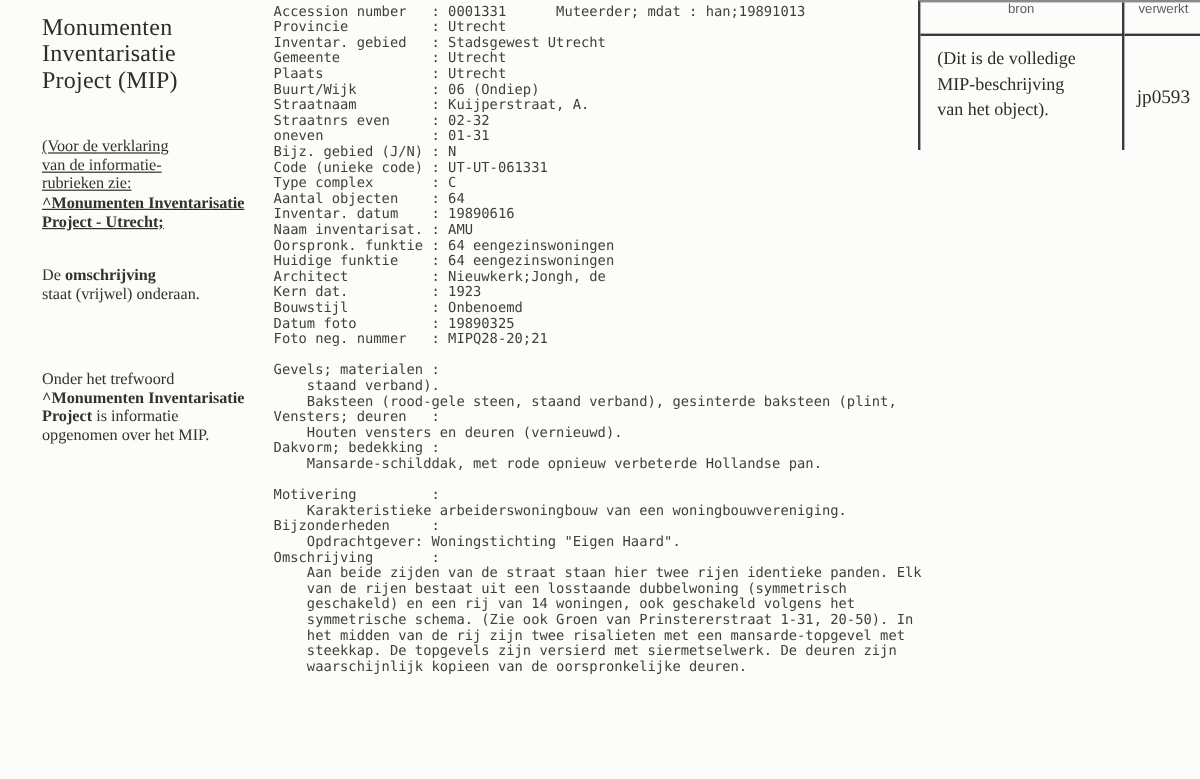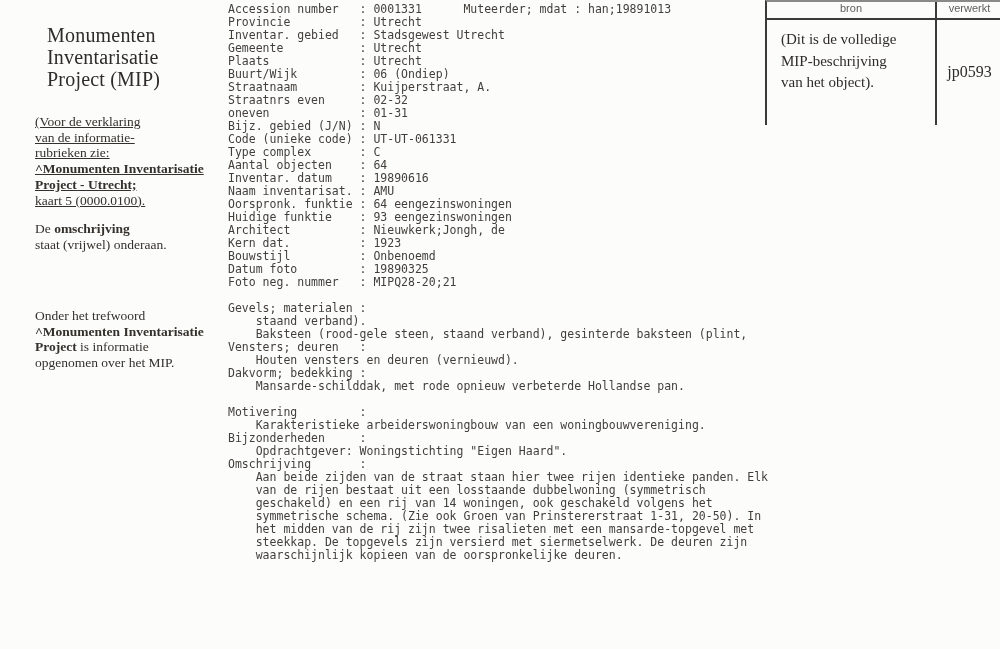--- a/index.html
+++ b/index.html
@@ -10,21 +10,21 @@
     overflow: hidden;
     font-family: "Liberation Serif", serif;
     color: #34312d;
   }
   .scan { position: absolute; inset: 0; }
 
   
   .sidebar-title {
     position: absolute; left: 35px; top: 12px; width: 190px;
     font-size: 20px; line-height: 22px; font-weight: normal;
-    color: #2e2b28; margin: 12px; letter-spacing: 0.2px;
+    color: #2e2b28; margin: 0; letter-spacing: 0.2px;
   }
   .note {
     position: absolute; left: 35px; width: 195px;
     font-size: 13.5px; line-height: 15.7px; color: #34302b;
   }
   .note1 { top: 114px; text-decoration: underline; }
   .note2 { top: 221px; }
   .note3 { top: 308px; }
   .b { font-weight: bold; }
 
@@ -43,21 +43,21 @@
     border-left: 2px solid #3a3a3a;
     border-top: 2px solid #8a8a8a;
     display: flex;
   }
   .scol-bron { width: 168px; }
   .scol-verwerkt { flex: 1; border-left: 2px solid #3a3a3a; }
   .shead {
     height: 12px; border-bottom: 2px solid #3a3a3a;
     font-family: "Liberation Sans", sans-serif;
     font-size: 11px; line-height: 12px; color: #5f5f5f;
-    text-align: center; padding-bottom: 4px;
+    text-align: center; padding-bottom: 14px;
   }
   .sbody {
     font-family: "Liberation Serif", serif;
     font-size: 15px; line-height: 21.5px; color: #2e2b28;
   }
   .scol-bron .sbody { padding: 9px 0 0 14px; }
   .sverw { margin-top: 41px; text-align: center; font-size: 16px; }
 </style>
 </head>
 <body>
@@ -69,21 +69,20 @@
     <span>Inventarisatie</span><br>
     <span>Project (MIP)</span>
   </h1>
 
   <div class="note note1">
     <div>(Voor de verklaring</div>
     <div>van de informatie-</div>
     <div>rubrieken zie:</div>
     <div class="b">^Monumenten Inventarisatie</div>
     <div class="b">Project - Utrecht;</div>
-    <div>kaart 5 (0000.0100).</div>
   </div>
 
   <div class="note note2">
     <div><span>De </span><span class="b">omschrijving</span></div>
     <div>staat (vrijwel) onderaan.</div>
   </div>
 
   <div class="note note3">
     <div>Onder het trefwoord</div>
     <div class="b">^Monumenten Inventarisatie</div>
@@ -101,21 +100,21 @@
       <div class="mono-line">Straatnaam         : Kuijperstraat, A.</div>
       <div class="mono-line">Straatnrs even     : 02-32</div>
       <div class="mono-line">oneven             : 01-31</div>
       <div class="mono-line">Bijz. gebied (J/N) : N</div>
       <div class="mono-line">Code (unieke code) : UT-UT-061331</div>
       <div class="mono-line">Type complex       : C</div>
       <div class="mono-line">Aantal objecten    : 64</div>
       <div class="mono-line">Inventar. datum    : 19890616</div>
       <div class="mono-line">Naam inventarisat. : AMU</div>
       <div class="mono-line">Oorspronk. funktie : 64 eengezinswoningen</div>
-      <div class="mono-line">Huidige funktie    : 93 eengezinswoningen</div>
+      <div class="mono-line">Huidige funktie    : 64 eengezinswoningen</div>
       <div class="mono-line">Architect          : Nieuwkerk;Jongh, de</div>
       <div class="mono-line">Kern dat.          : 1923</div>
       <div class="mono-line">Bouwstijl          : Onbenoemd</div>
       <div class="mono-line">Datum foto         : 19890325</div>
       <div class="mono-line">Foto neg. nummer   : MIPQ28-20;21</div>
       <div class="mono-line"></div>
       <div class="mono-line">Gevels; materialen :</div>
       <div class="mono-line">    staand verband).</div>
       <div class="mono-line">    Baksteen (rood-gele steen, staand verband), gesinterde baksteen (plint,</div>
       <div class="mono-line">Vensters; deuren   :</div>

